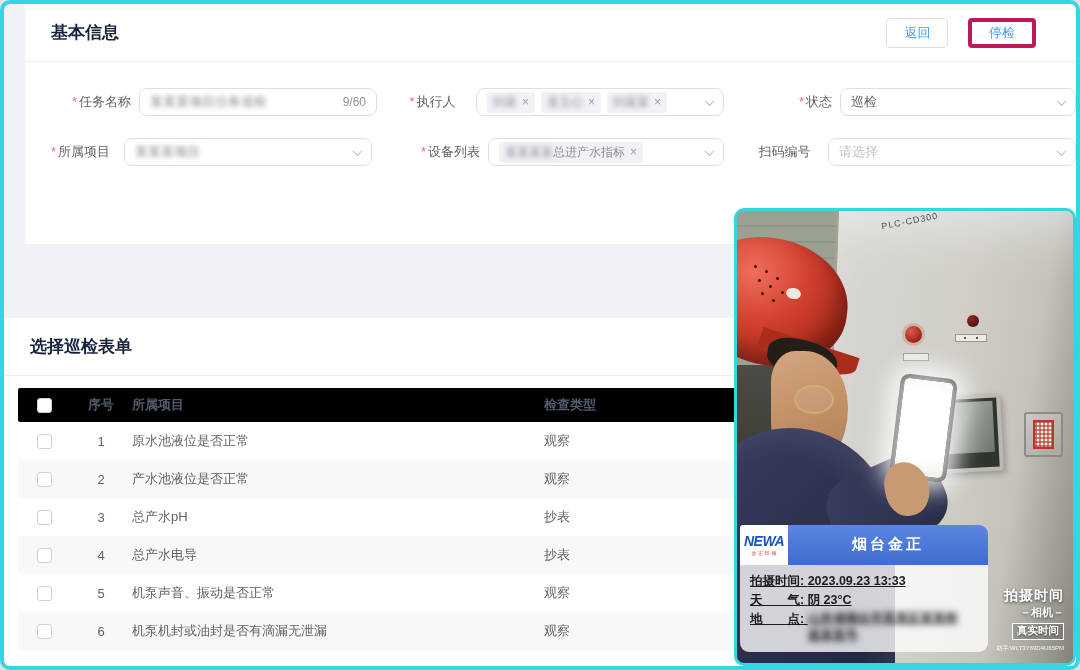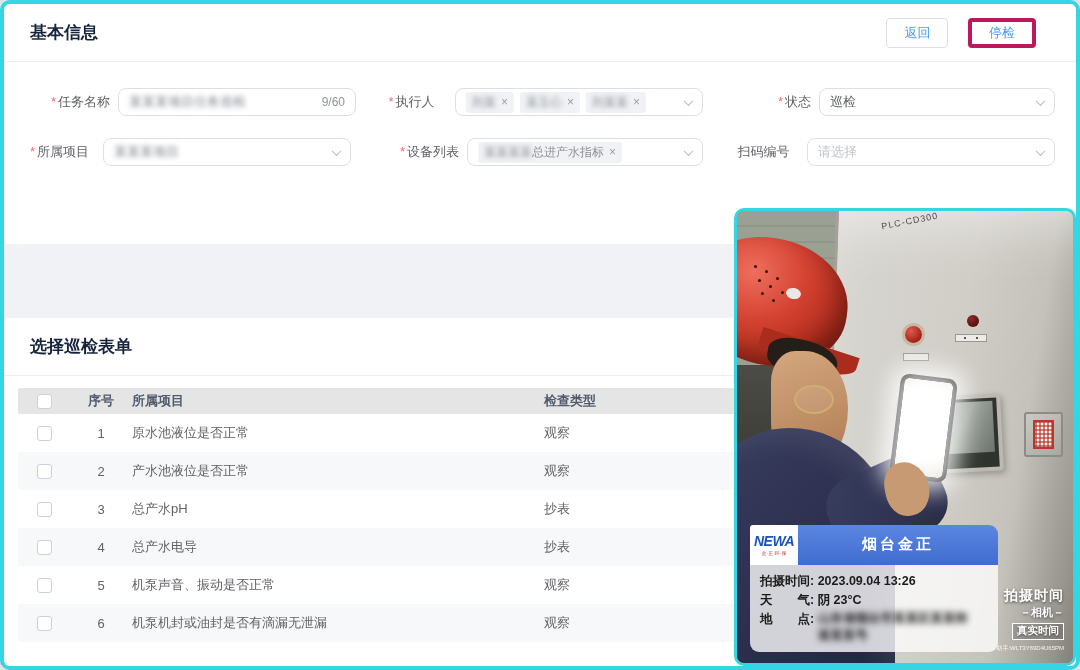--- a/index.html
+++ b/index.html
@@ -2,21 +2,21 @@
 <html><head>
 <meta charset="utf-8">
 <style>
   * { margin:0; padding:0; box-sizing:border-box; }
   html,body { width:1080px; height:670px; background:#dfe3e8; }
   body { font-family:"Liberation Sans","DejaVu Sans",sans-serif; font-size:13px; color:#606266; }
   .page { position:relative; width:1080px; height:670px; border:4px solid #35d6e3; border-radius:10px; background:#f0f2f5; overflow:hidden; }
 
   
   .card { position:absolute; left:0; right:0; background:#fff; }
-  .card-basic { top:0; height:240px; }
+  .card-basic { top:0; height:240px;margin-left:21px; }
   .card-form  { top:314px; bottom:0; }
   .card-head { height:57px; display:flex; align-items:center; justify-content:space-between; padding:0 40px 0 26px; }
   .card-title { font-size:17px; font-weight:700; color:#17233d; }
   .divider { border-top:1px solid #ebeef5; }
 
   .btn { display:inline-flex; align-items:center; justify-content:center; height:30px; padding:0 17px; border-radius:4px; font-size:13px; background:#fff; cursor:pointer; }
   .btn-back { border:1px solid #dcdfe6; color:#4a9ef8; margin-right:16px; }
   .btn-stop { border:4px solid #be185d; color:#3d97f7; }
 
   
@@ -38,21 +38,21 @@
   .remark-wrap { position:relative; }
   .remark { width:238px; height:84px; border:1px solid #dcdfe6; border-radius:4px; resize:none; padding:6px 10px; font:13px "Liberation Sans","DejaVu Sans",sans-serif; color:#606266; background:#fff; outline:none; }
   .remark::placeholder { color:#bfc4cc; }
   .remark-counter { position:absolute; right:10px; bottom:7px; color:#909399; font-size:12px; }
   .resize-grip { position:absolute; right:2px; bottom:3px; width:8px; height:8px;
     background:linear-gradient(135deg,transparent 50%,#c0c4cc 50%,#c0c4cc 58%,transparent 58%,transparent 72%,#c0c4cc 72%,#c0c4cc 80%,transparent 80%); }
 
   
   .tbl { padding:12px 14px 0; }
   .trow { display:grid; grid-template-columns:52px 62px 412px 1fr; align-items:center; height:38px; color:#606266; }
-  .thead { height:26px; background:#e5e5e5; border-radius:2px; color:#525b6c; font-weight:700; }
+  .thead { height:34px; background:#000000; border-radius:2px; color:#525b6c; font-weight:700; }
   .trow:nth-child(odd):not(.thead) { background:#f7f8fa; }
   .cell-no { text-align:center; }
   .ckbox { width:15px; height:15px; border:1px solid #ccd1d9; border-radius:3px; background:#fff; margin:0 auto; cursor:pointer; }
 
   
   .photo { position:absolute; right:0; bottom:0; width:342px; height:458px; border:3px solid #35d6e3; border-radius:10px; overflow:hidden; background:linear-gradient(105deg,#8f948b 0%,#9b978f 16%,#c6c3bc 38%,#ccc9c2 68%,#9a968e 90%,#77736c 100%); z-index:5; }
   .photo * { position:absolute; }
   .ph-ceiling { left:0; top:0; width:62%; height:34%; background:repeating-linear-gradient(180deg,#9aa092 0 14px,#90968a 14px 16px); }
   .ph-beam1 { left:-8%; top:16%; width:92%; height:11px; background:#70746a; transform:rotate(13deg); }
   .ph-beam2 { left:6%; top:44%; width:72%; height:7px; background:#7f8379; transform:rotate(13deg); }
@@ -84,29 +84,29 @@
   .ph-helmet-btn { left:14.5%; top:17%; width:15px; height:11px; border-radius:50%; background:#eae8e3; transform:rotate(12deg); }
   .ph-hair { left:9%; top:28.5%; width:21%; height:8%; background:#241d18; border-radius:40% 60% 50% 50%; transform:rotate(10deg); }
   .ph-face { left:10%; top:31%; width:23%; height:26%; background:linear-gradient(160deg,#d4a77f,#ba885f 70%,#a07350); border-radius:36% 64% 58% 42% / 30% 55% 60% 45%; }
   .ph-glasses { left:17%; top:38.5%; width:12%; height:6.5%; border:2px solid rgba(205,175,115,.95); border-radius:50%; background:rgba(255,255,255,.08); }
   .ph-body { left:-10%; top:48%; width:57%; height:60%; background:linear-gradient(135deg,#3a3e60 0%,#2e3150 45%,#22243c 100%); border-radius:45% 55% 0 0 / 30% 40% 0 0; box-shadow:inset -16px 12px 26px rgba(255,255,255,.07); }
   .ph-arm { left:27%; top:56%; width:35%; height:18%; background:linear-gradient(120deg,#393d5f,#292c48); transform:rotate(-24deg); border-radius:30px; }
   .ph-hand { left:44%; top:55.5%; width:13%; height:12%; background:#c79a74; border-radius:45% 55% 50% 50%; transform:rotate(-10deg); }
   .ph-phone { left:47%; top:36.5%; width:17%; height:23%; background:#101014; border-radius:9px; transform:rotate(7deg); box-shadow:0 0 30px 8px rgba(255,255,255,.35); }
   .ph-phone-screen { left:7%; top:4%; width:86%; height:92%; border-radius:5px; background:radial-gradient(circle at 50% 45%,#ffffff 62%,#efeee6 100%); box-shadow:0 0 22px 10px rgba(255,255,255,.8); }
 
-  .stamp { left:13px; bottom:11px; width:248px; }
+  .stamp { left:3px; bottom:11px; width:248px; }
   .stamp * { position:static; }
   .stamp-head { display:flex; height:40px; }
   .stamp-logo { width:48px; background:#fff; border-radius:3px 0 0 0; display:flex; flex-direction:column; align-items:center; justify-content:center; }
   .stamp-logo-text { color:#1a53c0; font-weight:700; font-style:italic; font-size:14px; letter-spacing:-.5px; }
   .stamp-logo-sub { color:#c03028; font-size:5px; margin-top:1px; white-space:nowrap; }
   .stamp-title { flex:1; background:linear-gradient(180deg,#5b87e0,#3f6cd0); border-radius:0 9px 0 0; color:#fff; display:flex; align-items:center; justify-content:center; font-size:15px; font-weight:700; letter-spacing:3px; }
   .stamp-body { background:rgba(253,253,253,.8); border-radius:0 0 9px 9px; padding:7px 10px 8px; color:#1b1b1b; font-size:12.5px; font-weight:700; line-height:1.55; }
-  .stamp-row { display:flex; }
+  .stamp-row { display:flex;text-decoration:underline; }
   .stamp-label { white-space:pre; flex-shrink:0; }
   .masked-loc { filter:blur(3px); max-width:150px; line-height:1.35; }
 
   .today { right:9px; bottom:10px; text-align:right; color:#fff; }
   .today * { position:static; display:block; }
   .today-l1 { font-size:14px; font-weight:700; letter-spacing:1px; text-shadow:0 1px 3px rgba(0,0,0,.6); }
   .today-l2 { font-size:11px; font-weight:700; text-shadow:0 1px 3px rgba(0,0,0,.6); }
   .today-badge { display:inline-block; border:1px solid #fff; padding:0 4px 1px; font-size:10.5px; font-weight:700; margin-top:3px; background:rgba(70,70,70,.25); text-shadow:0 1px 2px rgba(0,0,0,.5); }
   .today-code { font-size:6px; color:rgba(255,255,255,.9); margin-top:4px; filter:blur(.4px); }
 </style>
@@ -281,21 +281,21 @@
       <div class="stamp-head">
         <div class="stamp-logo">
           <span class="stamp-logo-text">NEWA</span>
           <span class="stamp-logo-sub">金·正·环·保</span>
         </div>
         <div class="stamp-title">烟台金正</div>
       </div>
       <div class="stamp-body">
         <div class="stamp-row">
           <span class="stamp-label">拍摄时间: </span>
-          <span>2023.09.04 13:26</span>
+          <span>2023.09.23 13:33</span>
         </div>
         <div class="stamp-row">
           <span class="stamp-label">天　　气: </span>
           <span>阴 23°C</span>
         </div>
         <div class="stamp-row">
           <span class="stamp-label">地　　点: </span>
           <span class="masked-loc">山东省烟台市某某区某某街道某某号</span>
         </div>
       </div>

